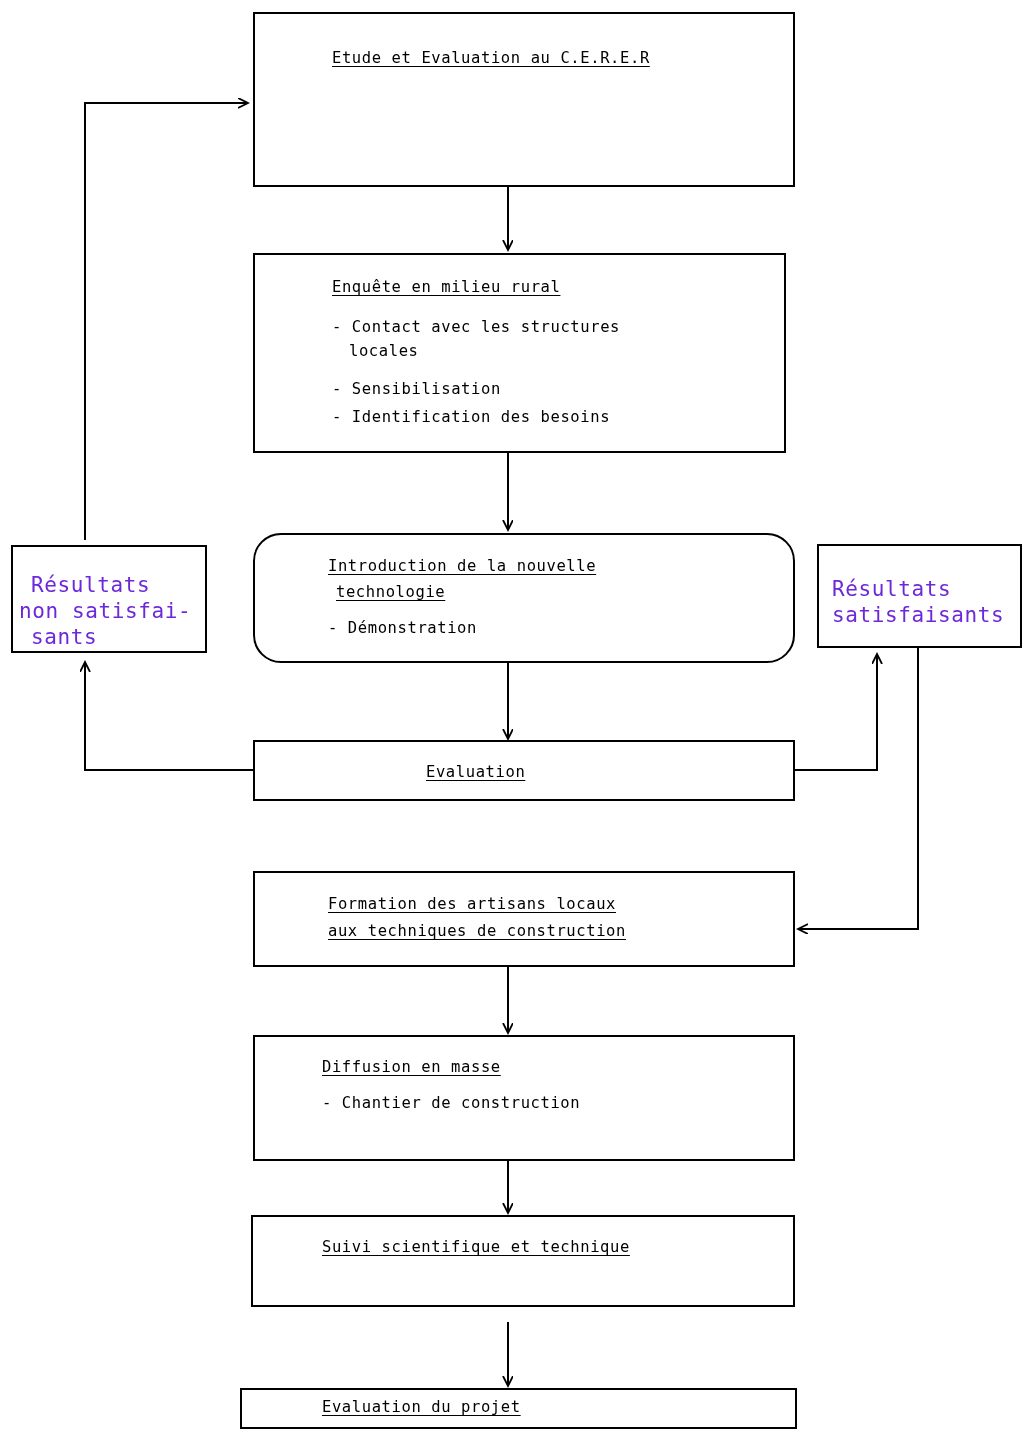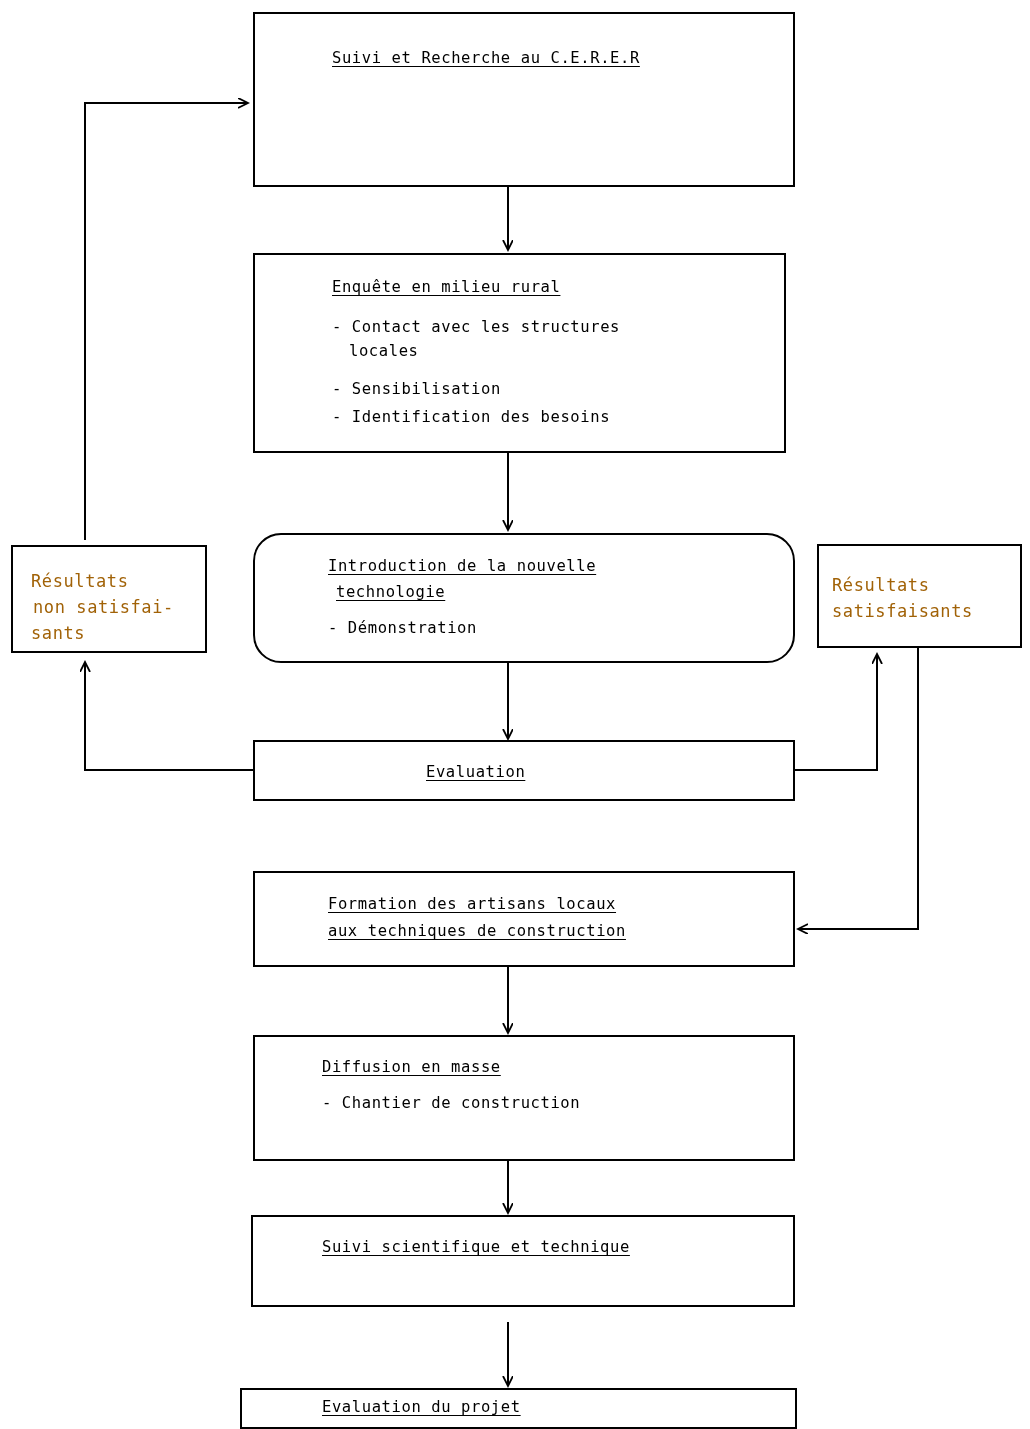--- a/index.html
+++ b/index.html
@@ -46,23 +46,23 @@
   .bullet.cont {
     margin-bottom: 0;
   }
   .bullet-sub {
     white-space: pre;
     padding-left: 17px;
     margin-bottom: 4px;
   }
   .plain {
     position: absolute;
-    font-size: 17px;
+    font-size: 21px;
     letter-spacing: 0.6px;
-    color: #a16207;
+    color: #6d28d9;
     line-height: 1.62;
     white-space: pre;
   }
   svg.wires {
     position: absolute;
     left: 0;
     top: 0;
     width: 1030px;
     height: 1429px;
     z-index: 1;
@@ -96,21 +96,21 @@
     <path d="M253,770 L85,770 L85,663" fill="none" stroke="#000" stroke-width="2" marker-end="url(#ah)"></path>
 
     <path d="M85,540 L85,103 L247,103" fill="none" stroke="#000" stroke-width="2" marker-end="url(#ah)"></path>
 
     <path d="M795,770 L877,770 L877,655" fill="none" stroke="#000" stroke-width="2" marker-end="url(#ah)"></path>
 
     <path d="M918,648 L918,929 L799,929" fill="none" stroke="#000" stroke-width="2" marker-end="url(#ah)"></path>
   </svg>
 
   <div class="box" style="left:253px; top:12px; width:542px; height:175px;">
-    <div class="title" style="left:77px; top:33px;">Suivi et Recherche au C.E.R.E.R</div>
+    <div class="title" style="left:77px; top:33px;">Etude et Evaluation au C.E.R.E.R</div>
   </div>
 
   <div class="box" style="left:253px; top:253px; width:533px; height:200px;">
     <div class="title" style="left:77px; top:21px;">Enquête en milieu rural</div>
     <div class="bullets" style="left:77px; top:60px;">
       <div class="bullet cont">- Contact avec les structures</div>
       <div class="bullet-sub">locales</div>
       <div class="bullet" style="margin-top:14px;">- Sensibilisation</div>
       <div class="bullet">- Identification des besoins</div>
     </div>
@@ -119,21 +119,21 @@
   <div class="box" style="left:253px; top:533px; width:542px; height:130px;border-radius:28px;">
     <div class="title" style="left:73px; top:20px;">Introduction de la nouvelle</div>
     <div class="title" style="left:81px; top:46px;text-decoration:underline;">technologie</div>
     <div class="bullets" style="left:73px; top:81px;">
       <div class="bullet">- Démonstration</div>
     </div>
   </div>
 
   <div class="box" style="left:11px; top:545px; width:196px; height:108px;">
     <div class="plain" style="left:18px; top:21px;">Résultats</div>
-    <div class="plain" style="left:20px; top:47px;">non satisfai-</div>
+    <div class="plain" style="left:6px; top:47px;">non satisfai-</div>
     <div class="plain" style="left:18px; top:73px;">sants</div>
   </div>
 
   <div class="box" style="left:817px; top:544px; width:205px; height:104px;">
     <div class="plain" style="left:13px; top:26px;">Résultats</div>
     <div class="plain" style="left:13px; top:52px;">satisfaisants</div>
   </div>
 
   <div class="box" style="left:253px; top:740px; width:542px; height:61px;">
     <div class="title" style="left:171px; top:19px;">Evaluation</div>

